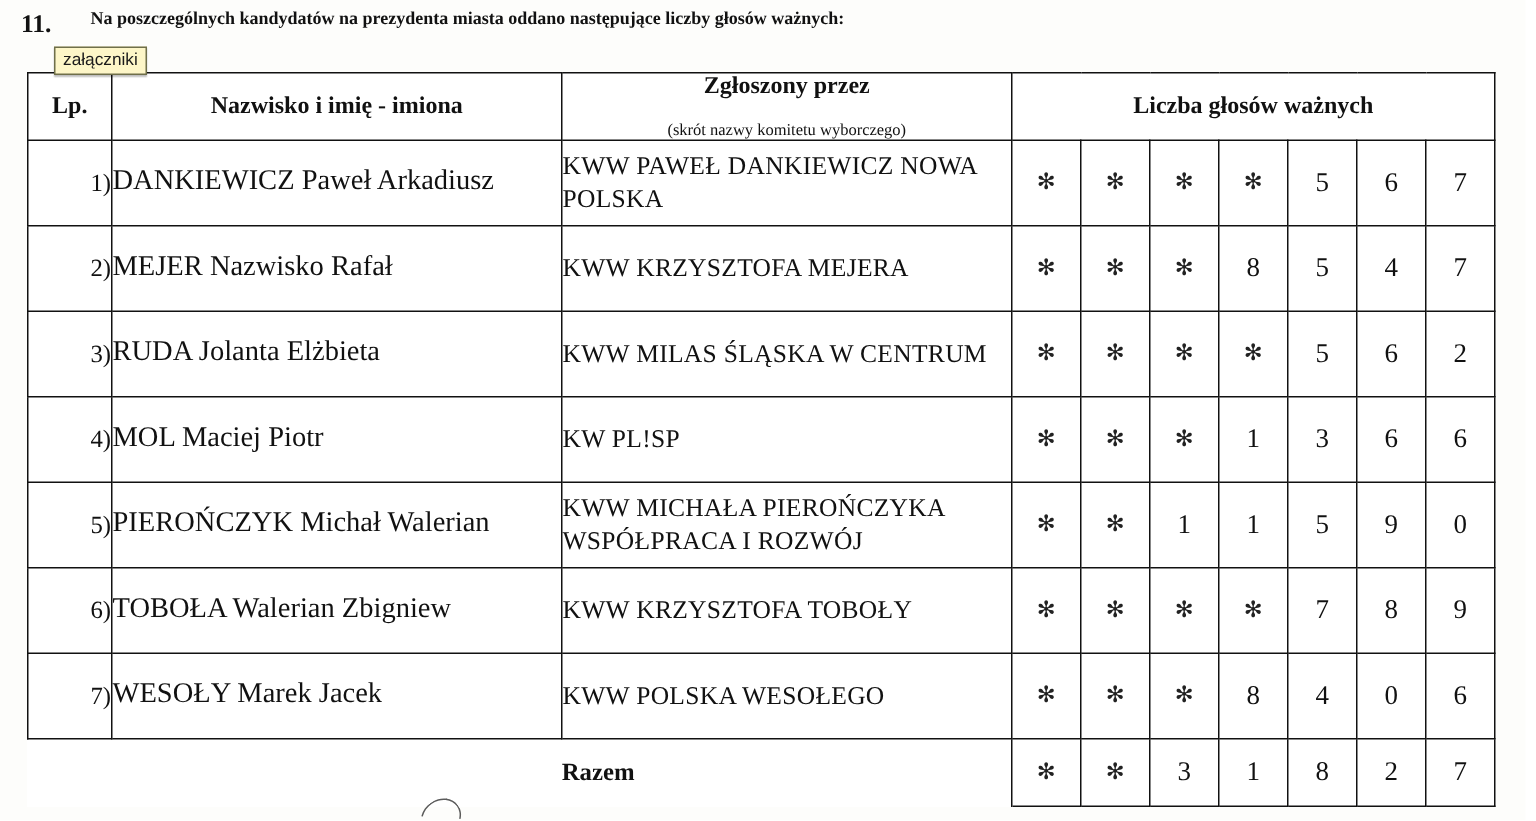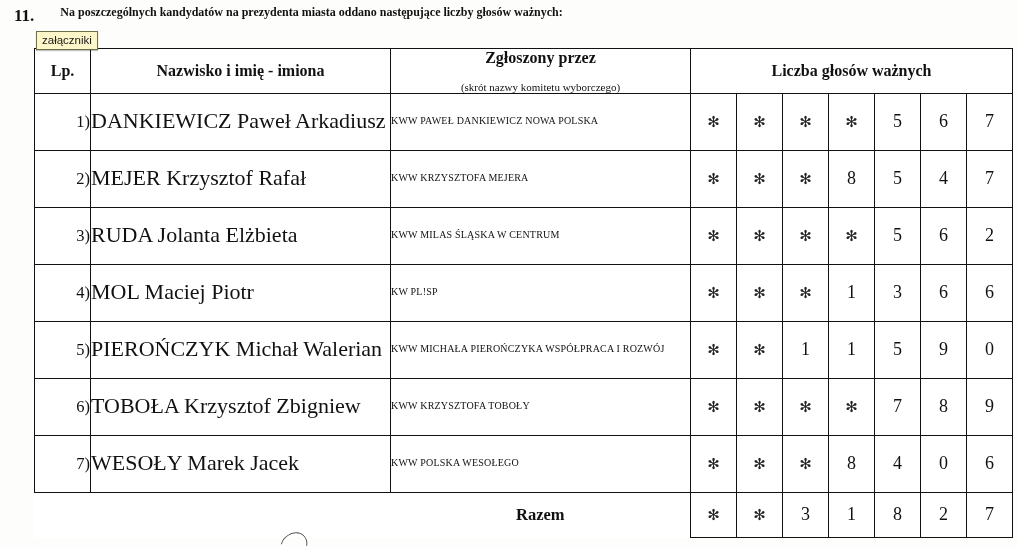--- a/index.html
+++ b/index.html
@@ -57,21 +57,21 @@
     color: #1a1a1a;
     z-index: 5;
     box-shadow: 0 1px 1px rgba(0,0,0,0.25);
     margin-left: 36px;
   }
 
   
   table.votes {
     position: absolute;
     top: 48px;
-    left: 34px;
+    left: 18px;
     border-collapse: collapse;
     table-layout: fixed;
     background: #ffffff;
   }
   table.votes td, table.votes th {
     border: 1.6px solid #111111;
     padding: 0;
     vertical-align: middle;
   }
 
@@ -95,41 +95,41 @@
     margin-top: 14px;
   }
 
   .cell-lp {
     text-align: right;
     font-size: 16.5px;
     padding: 4px 10px 4px 2px;
     height: 56px;
   }
   .cell-name {
-    font-size: 22px;
+    font-size: 19px;
     padding: 4px 6px 4px 10px;
     line-height: 1.2;
   }
   .cell-comm {
-    font-size: 10px;
+    font-size: 17px;
     padding: 4px 6px 4px 10px;
     line-height: 1.25;
     letter-spacing: 0.2px;
   }
   .cell-digit {
     text-align: center;
     font-size: 18px;
     font-family: "Liberation Serif", serif;
   }
   .cell-digit.star {
     font-size: 15px;
     color: #222;
   }
   .razem-label {
-    text-align: center;
+    text-align: left;
     font-size: 16.5px;
     font-weight: bold;
     padding: 6px 12px 6px 4px;
     border-left: none !important;
     border-top: none !important;
     border-bottom: none !important;
   }
   .blank-cell {
     border: none !important;
   }
@@ -200,21 +200,21 @@
         <td class="cell-digit star">✻</td>
         <td class="cell-digit star">✻</td>
         <td class="cell-digit star">✻</td>
         <td class="cell-digit">5</td>
         <td class="cell-digit">6</td>
         <td class="cell-digit">7</td>
       </tr>
 
       <tr>
         <td class="cell-lp">2)</td>
-        <td class="cell-name">MEJER Krzysztof Rafał</td>
+        <td class="cell-name">MEJER Nazwisko Rafał</td>
         <td class="cell-comm">KWW KRZYSZTOFA MEJERA</td>
         <td class="cell-digit star">✻</td>
         <td class="cell-digit star">✻</td>
         <td class="cell-digit star">✻</td>
         <td class="cell-digit">8</td>
         <td class="cell-digit">5</td>
         <td class="cell-digit">4</td>
         <td class="cell-digit">7</td>
       </tr>
 
@@ -252,21 +252,21 @@
         <td class="cell-digit star">✻</td>
         <td class="cell-digit">1</td>
         <td class="cell-digit">1</td>
         <td class="cell-digit">5</td>
         <td class="cell-digit">9</td>
         <td class="cell-digit">0</td>
       </tr>
 
       <tr>
         <td class="cell-lp">6)</td>
-        <td class="cell-name">TOBOŁA Krzysztof Zbigniew</td>
+        <td class="cell-name">TOBOŁA Walerian Zbigniew</td>
         <td class="cell-comm">KWW KRZYSZTOFA TOBOŁY</td>
         <td class="cell-digit star">✻</td>
         <td class="cell-digit star">✻</td>
         <td class="cell-digit star">✻</td>
         <td class="cell-digit star">✻</td>
         <td class="cell-digit">7</td>
         <td class="cell-digit">8</td>
         <td class="cell-digit">9</td>
       </tr>
 

